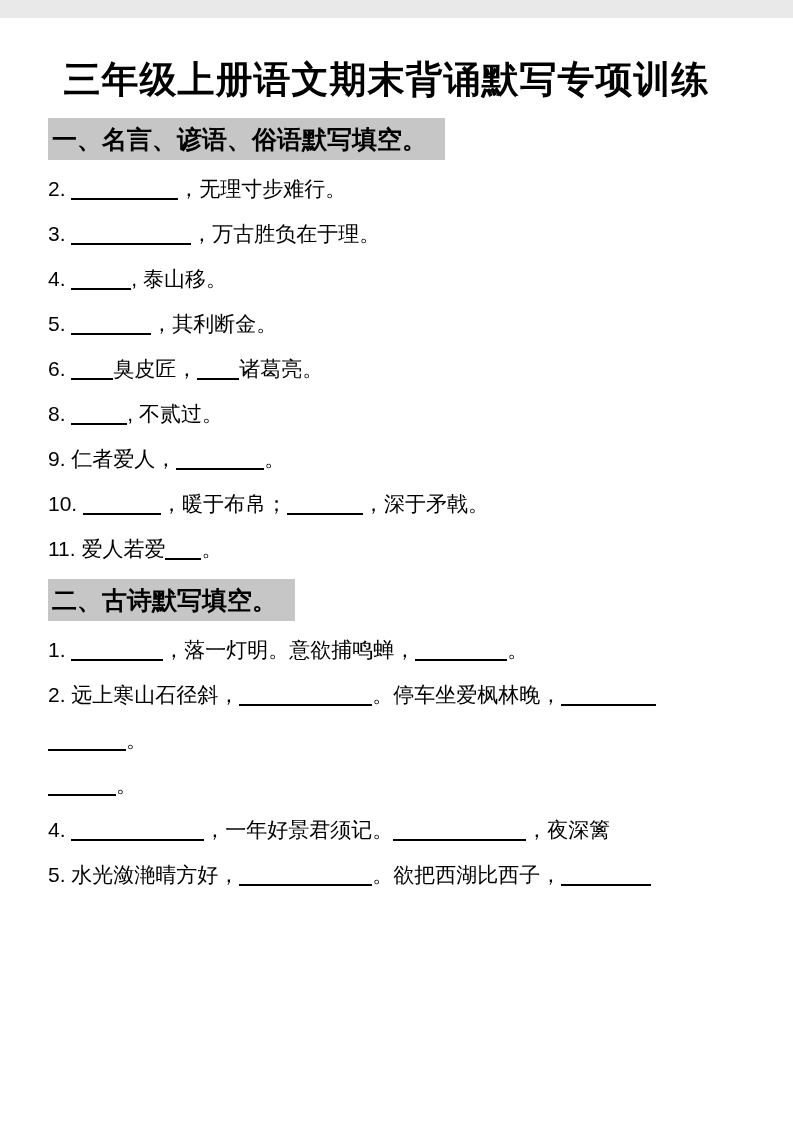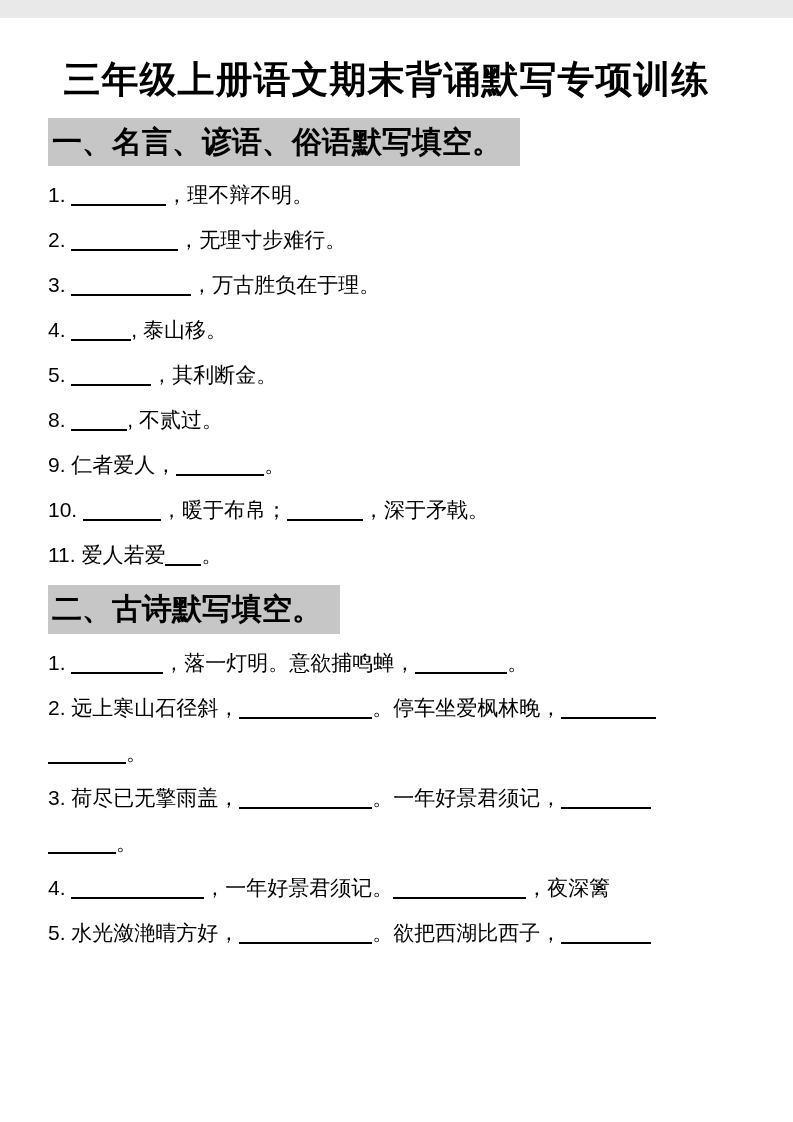--- a/index.html
+++ b/index.html
@@ -20,21 +20,21 @@
     font-weight: 900;
     text-align: center;
     letter-spacing: 1px;
     margin: 4px 0 14px 0;
     line-height: 1.3;
   }
   .heading-row { margin: 8px 0 6px 0; }
   .section-heading {
     display: inline-block;
     background: #c6c6c6;
-    font-size: 30px;
+    font-size: 25px;
     font-weight: 700;
     line-height: 1.28;
     padding: 5px 18px 5px 4px;
   }
   .line {
     height: 45px;
     line-height: 45px;
     font-size: 21px;
     font-weight: 500;
     white-space: nowrap;
@@ -47,33 +47,33 @@
   }
 </style>
 </head>
 <body>
 
 <div class="page">
   <h1 class="title">三年级上册语文期末背诵默写专项训练</h1>
   <div id="doc-body">
       <div class="heading-row"><div class="section-heading" style="background: rgb(198, 198, 198);">一、名言、谚语、俗语默写填空。</div></div>
       <div>
-        <div class="line"><span>1. </span><span class="blank" style="width: 95px; border-bottom-color: rgb(0, 0, 0);"></span><span>，理不辩不明。</span></div>
-      </div>
-      <div>
         <div class="line"><span>2. </span><span class="blank" style="width: 107px; border-bottom-color: rgb(0, 0, 0);"></span><span>，无理寸步难行。</span></div>
       </div>
       <div>
         <div class="line"><span>3. </span><span class="blank" style="width: 120px; border-bottom-color: rgb(0, 0, 0);"></span><span>，万古胜负在于理。</span></div>
       </div>
       <div>
         <div class="line"><span>4. </span><span class="blank" style="width: 60px; border-bottom-color: rgb(0, 0, 0);"></span><span>, 泰山移。</span></div>
       </div>
       <div>
         <div class="line"><span>5. </span><span class="blank" style="width: 80px; border-bottom-color: rgb(0, 0, 0);"></span><span>，其利断金。</span></div>
+      </div>
+      <div>
+        <div class="line"><span>6. </span><span class="blank" style="width: 42px; border-bottom-color: rgb(0, 0, 0);"></span><span>臭皮匠，</span><span class="blank" style="width: 42px; border-bottom-color: rgb(0, 0, 0);"></span><span>诸葛亮。</span></div>
       </div>
       <div>
         <div class="line"><span>8. </span><span class="blank" style="width: 56px; border-bottom-color: rgb(0, 0, 0);"></span><span>, 不贰过。</span></div>
       </div>
       <div>
         <div class="line"><span>9. 仁者爱人，</span><span class="blank" style="width: 88px; border-bottom-color: rgb(0, 0, 0);"></span><span>。</span></div>
       </div>
       <div>
         <div class="line"><span>10. </span><span class="blank" style="width: 78px; border-bottom-color: rgb(0, 0, 0);"></span><span>，暖于布帛；</span><span class="blank" style="width: 76px; border-bottom-color: rgb(0, 0, 0);"></span><span>，深于矛戟。</span></div>
       </div>
@@ -82,21 +82,20 @@
       </div>
       <div class="heading-row"><div class="section-heading" style="background: rgb(198, 198, 198);">二、古诗默写填空。</div></div>
       <div>
         <div class="line"><span>1. </span><span class="blank" style="width: 92px; border-bottom-color: rgb(0, 0, 0);"></span><span>，落一灯明。意欲捕鸣蝉，</span><span class="blank" style="width: 92px; border-bottom-color: rgb(0, 0, 0);"></span><span>。</span></div>
       </div>
       <div>
         <div class="line"><span>2. 远上寒山石径斜，</span><span class="blank" style="width: 133px; border-bottom-color: rgb(0, 0, 0);"></span><span>。停车坐爱枫林晚，</span><span class="blank" style="width: 95px; border-bottom-color: rgb(0, 0, 0);"></span></div>
         <div class="line"><span class="blank" style="width: 78px; border-bottom-color: rgb(0, 0, 0);"></span><span>。</span></div>
       </div>
       <div>
-        <div class="line"><span>3. 荷尽已无擎雨盖，</span><span class="blank" style="width: 133px; border-bottom-color: rgb(0, 0, 0);"></span><span>。一年好景君须记，</span><span class="blank" style="width: 90px; border-bottom-color: rgb(0, 0, 0);"></span></div>
         <div class="line"><span class="blank" style="width: 68px; border-bottom-color: rgb(0, 0, 0);"></span><span>。</span></div>
       </div>
       <div>
         <div class="line"><span>4. </span><span class="blank" style="width: 133px; border-bottom-color: rgb(0, 0, 0);"></span><span>，一年好景君须记。</span><span class="blank" style="width: 133px; border-bottom-color: rgb(0, 0, 0);"></span><span>，夜深篱</span></div>
       </div>
       <div>
         <div class="line"><span>5. 水光潋滟晴方好，</span><span class="blank" style="width: 133px; border-bottom-color: rgb(0, 0, 0);"></span><span>。欲把西湖比西子，</span><span class="blank" style="width: 90px; border-bottom-color: rgb(0, 0, 0);"></span></div>
       </div>
     </div>
 </div>

